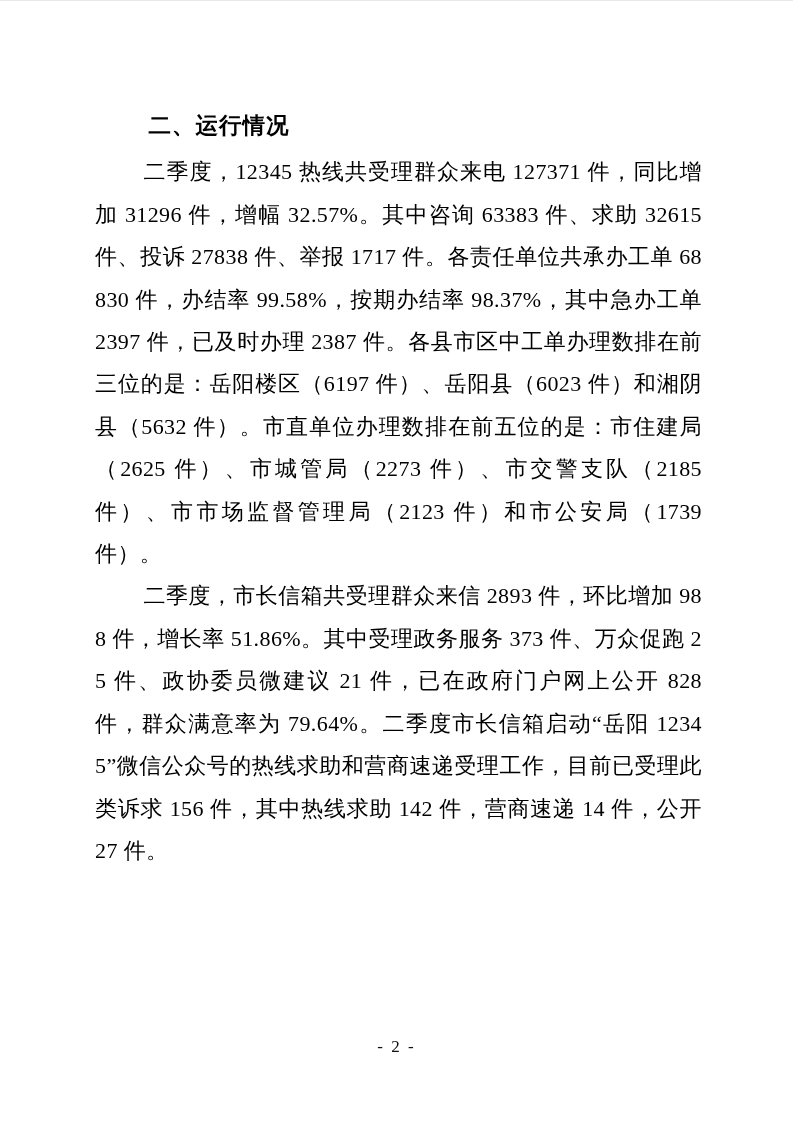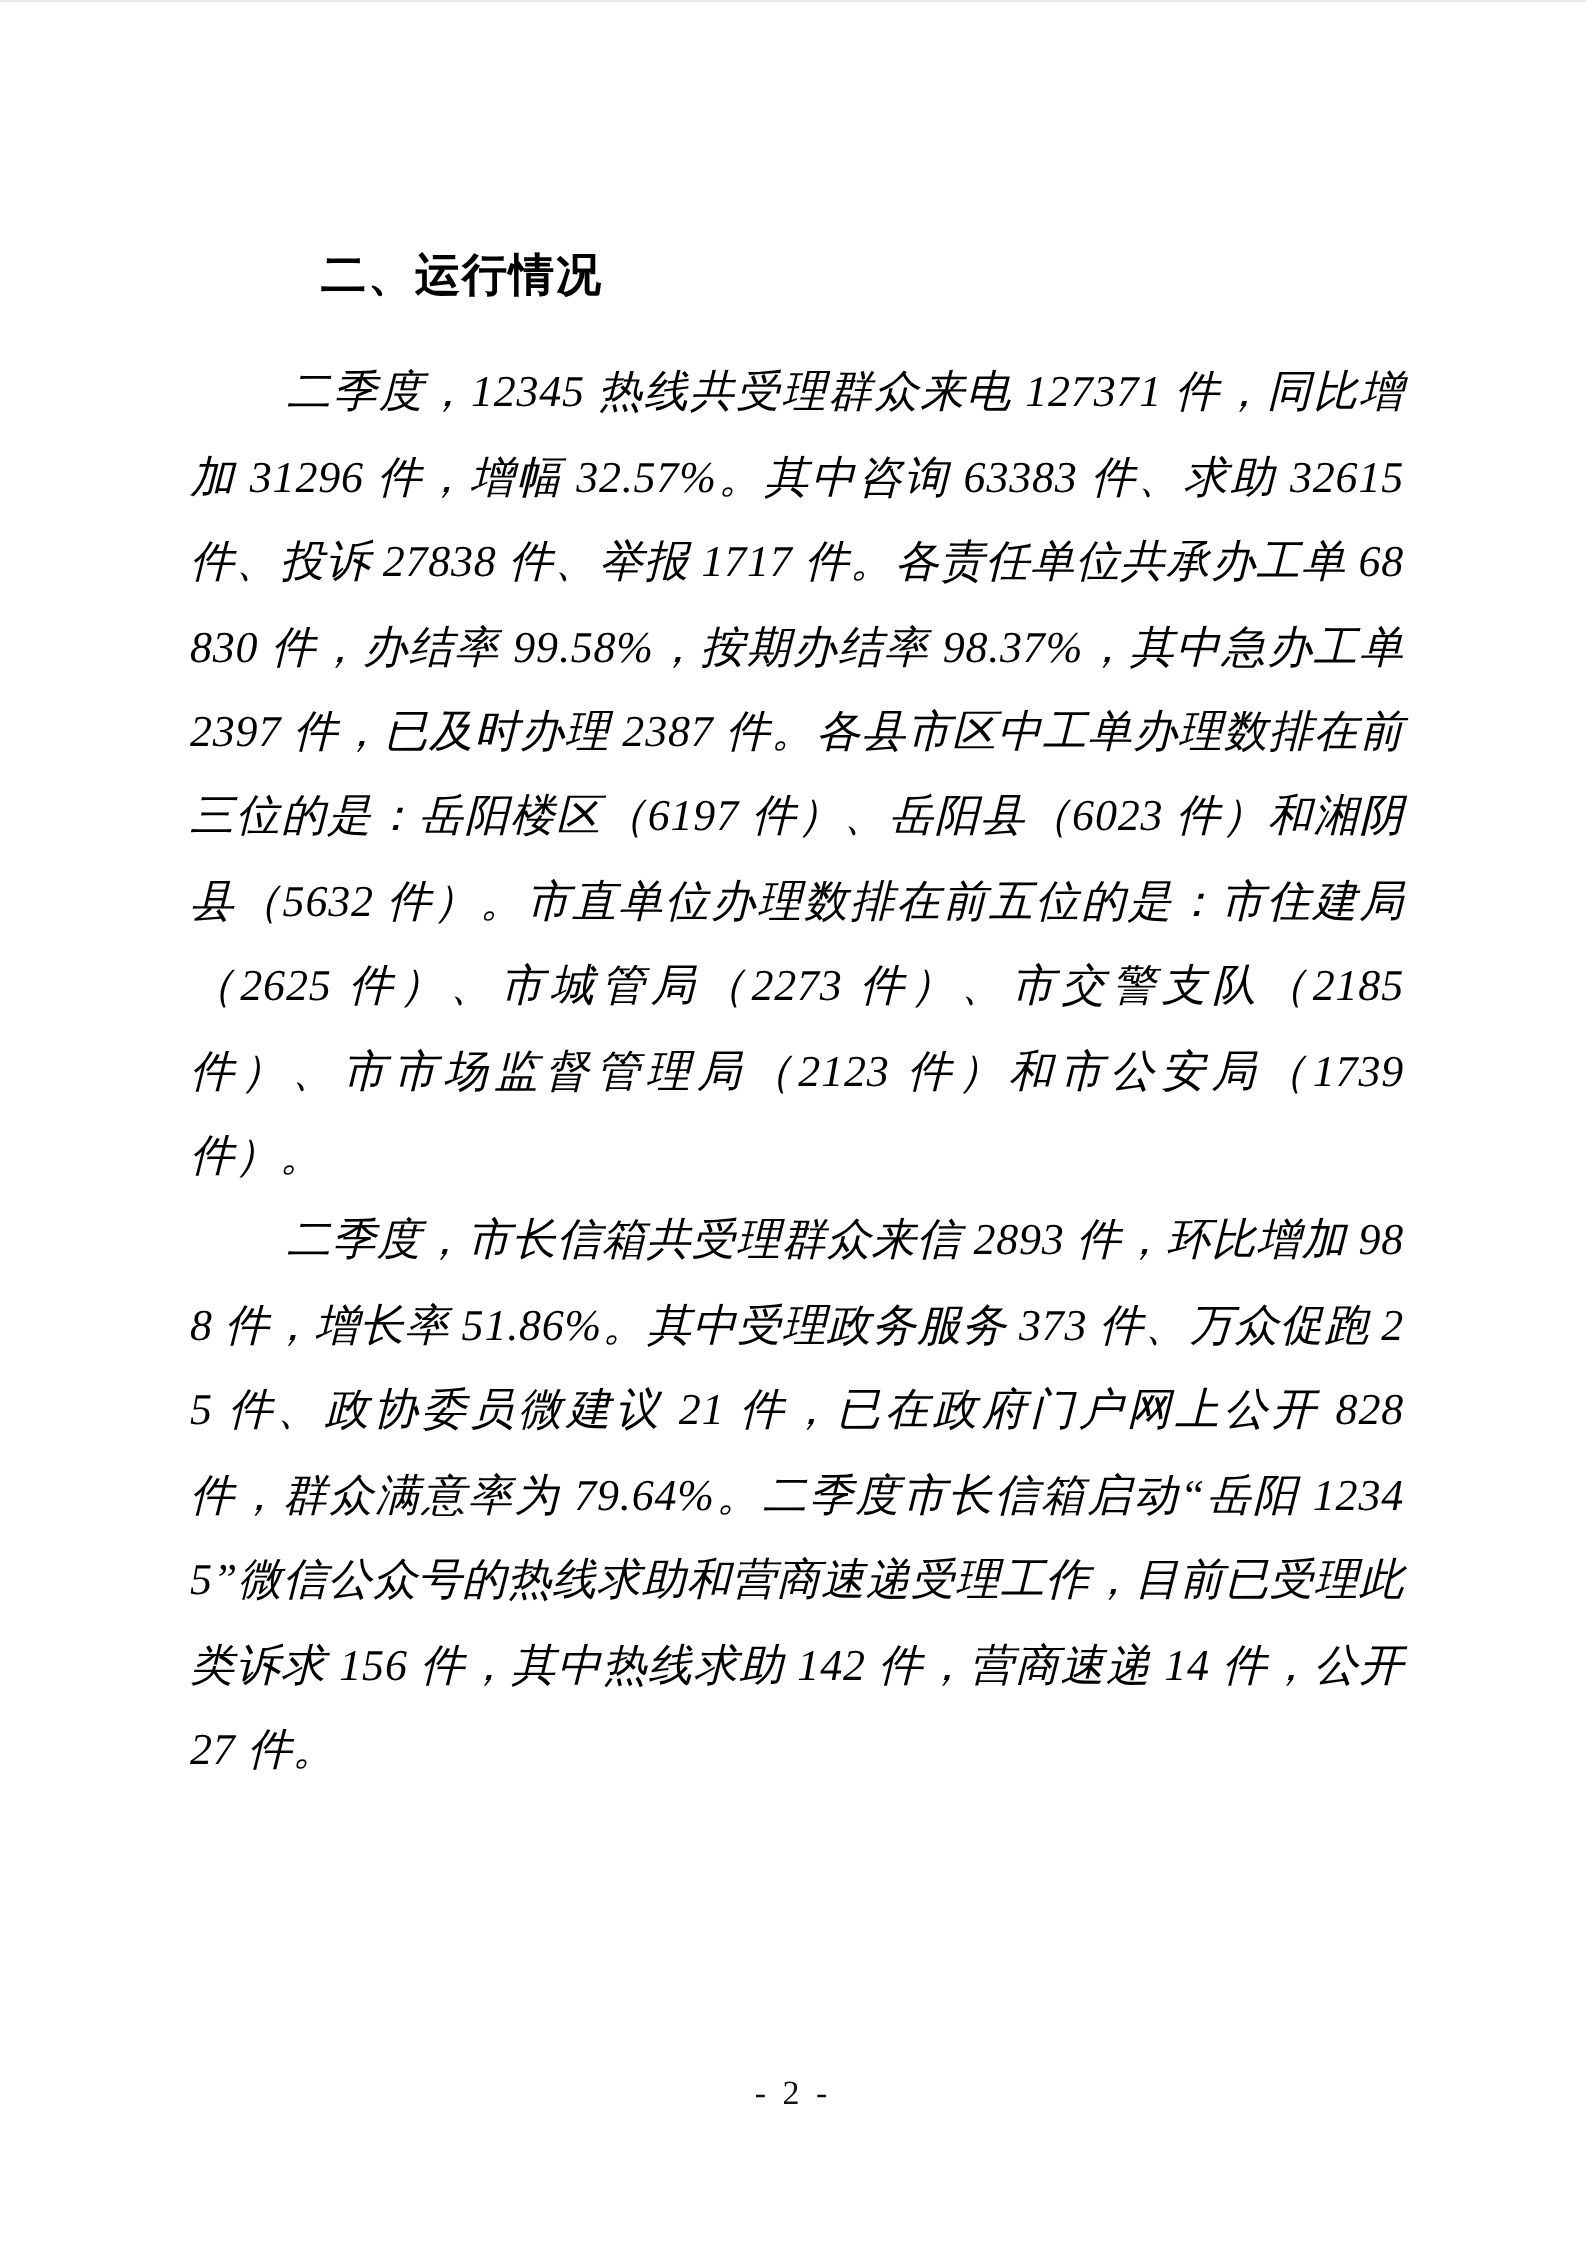--- a/index.html
+++ b/index.html
@@ -20,36 +20,35 @@
     }
     .content {
       position: absolute;
       left: 95px;
       top: 100px;
       width: 607px;
       font-size: 22px;
       line-height: 42.4px;
     }
     .heading {
-      margin: 16px;
+      margin: 4px;
       font-family: "Liberation Sans", "DejaVu Sans", sans-serif;
       font-weight: bold;
       font-size: 22.5px;
       line-height: 42.4px;
       text-indent: 2.2em;
       letter-spacing: 1px;
     }
     .para {
       margin: 0;
       text-align: justify;
       text-justify: inter-ideograph;
       text-indent: 2.2em;
       letter-spacing: 0.4px;
       word-break: break-all;
-      font-style: italic;
     }
     .footer {
       position: absolute;
       left: 0;
       top: 1034px;
       width: 100%;
       text-align: center;
       font-size: 17px;
       line-height: 24px;
       font-family: "Liberation Serif", "DejaVu Serif", serif;

